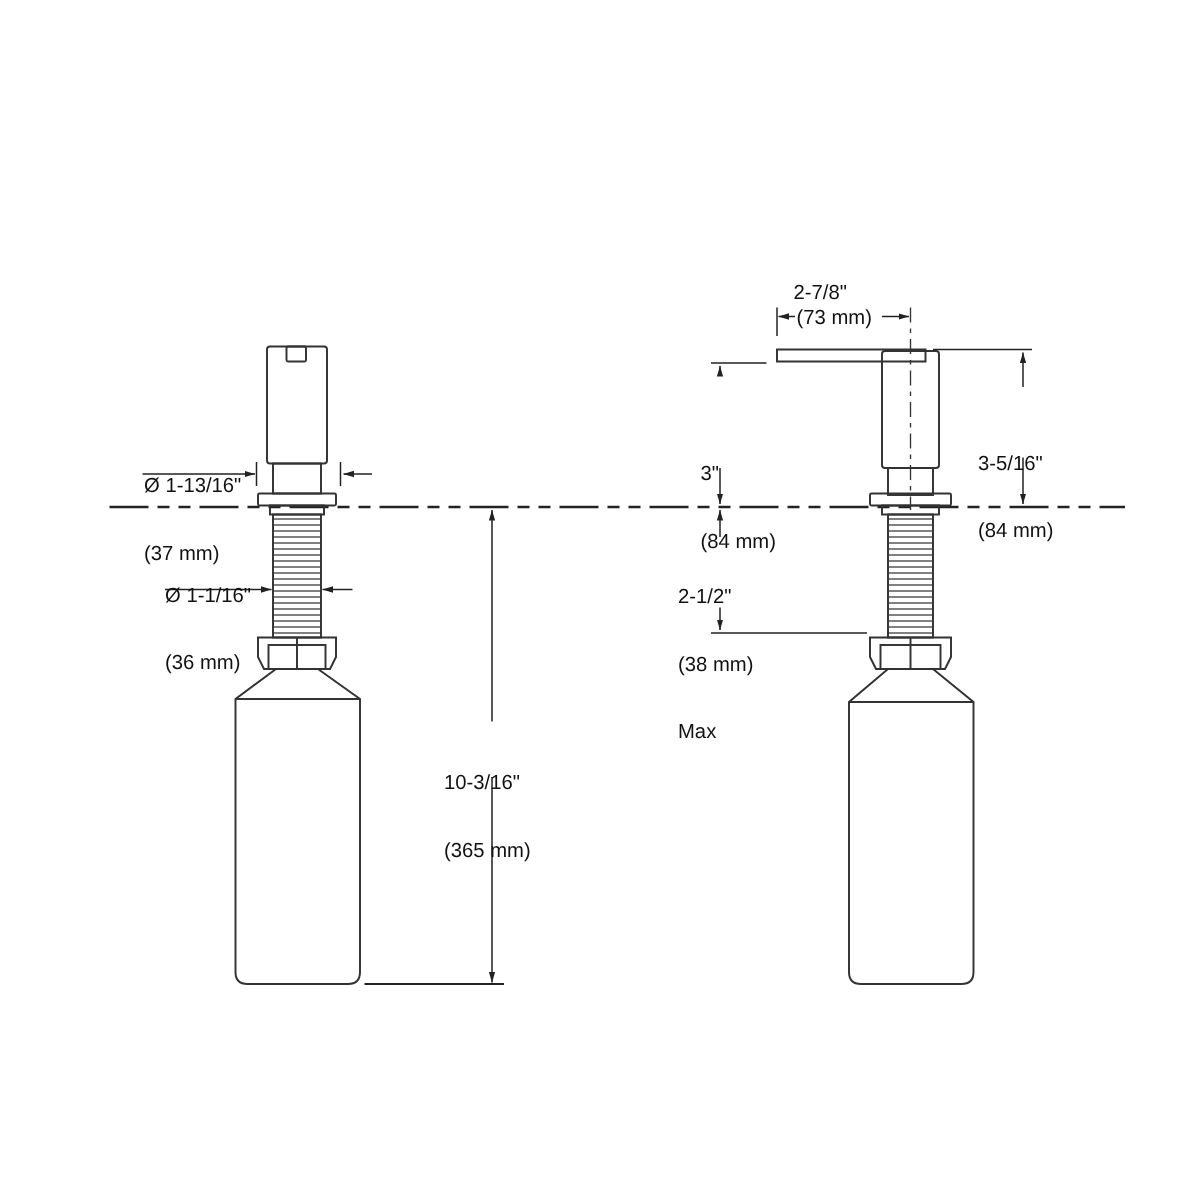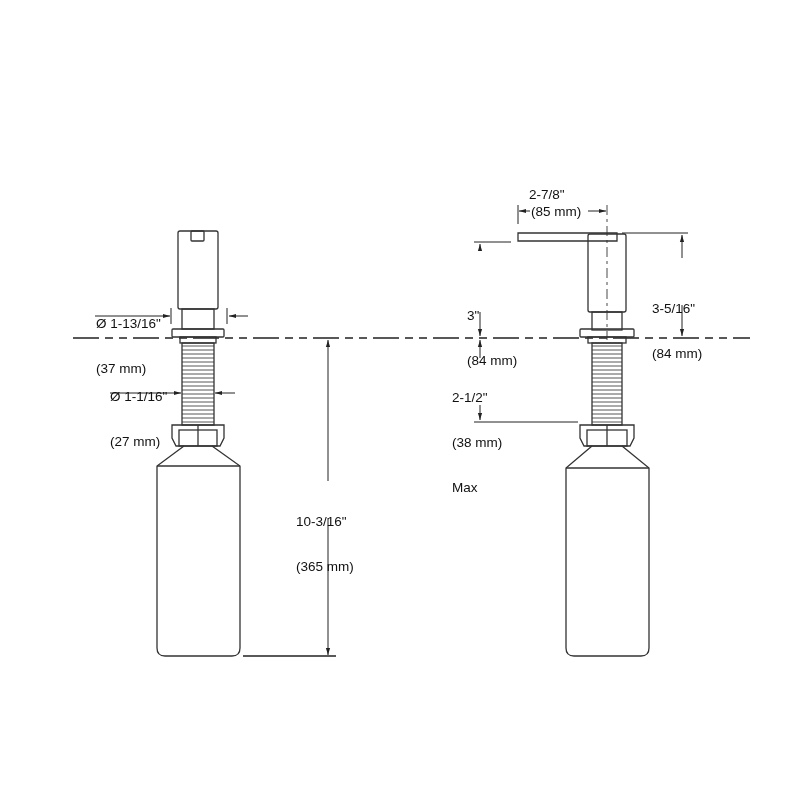--- a/index.html
+++ b/index.html
@@ -101,29 +101,29 @@
     <line x1="474" y1="422" x2="578" y2="422"></line>
   </g>
 </svg>
 
 <div class="lbl" style="left:96px; top:286px;">
   <div>Ø 1-13/16"</div>
   <div>(37 mm)</div>
 </div>
 <div class="lbl" style="left:110px; top:359px;">
   <div>Ø 1-1/16"</div>
-  <div>(27 mm)</div>
+  <div>(36 mm)</div>
 </div>
 <div class="lbl" style="left:296px; top:484px;">
   <div>10-3/16"</div>
   <div>(365 mm)</div>
 </div>
 
 <div class="lbl" style="left:529px; top:187px;">2-7/8"</div>
-<div class="lbl" style="left:531px; top:204px;">(85 mm)</div>
+<div class="lbl" style="left:531px; top:204px;">(73 mm)</div>
 
 <div class="lbl" style="left:467px; top:278px;">
   <div>3"</div>
   <div>(84 mm)</div>
 </div>
 
 <div class="lbl" style="left:652px; top:271px;">
   <div>3-5/16"</div>
   <div>(84 mm)</div>
 </div>

